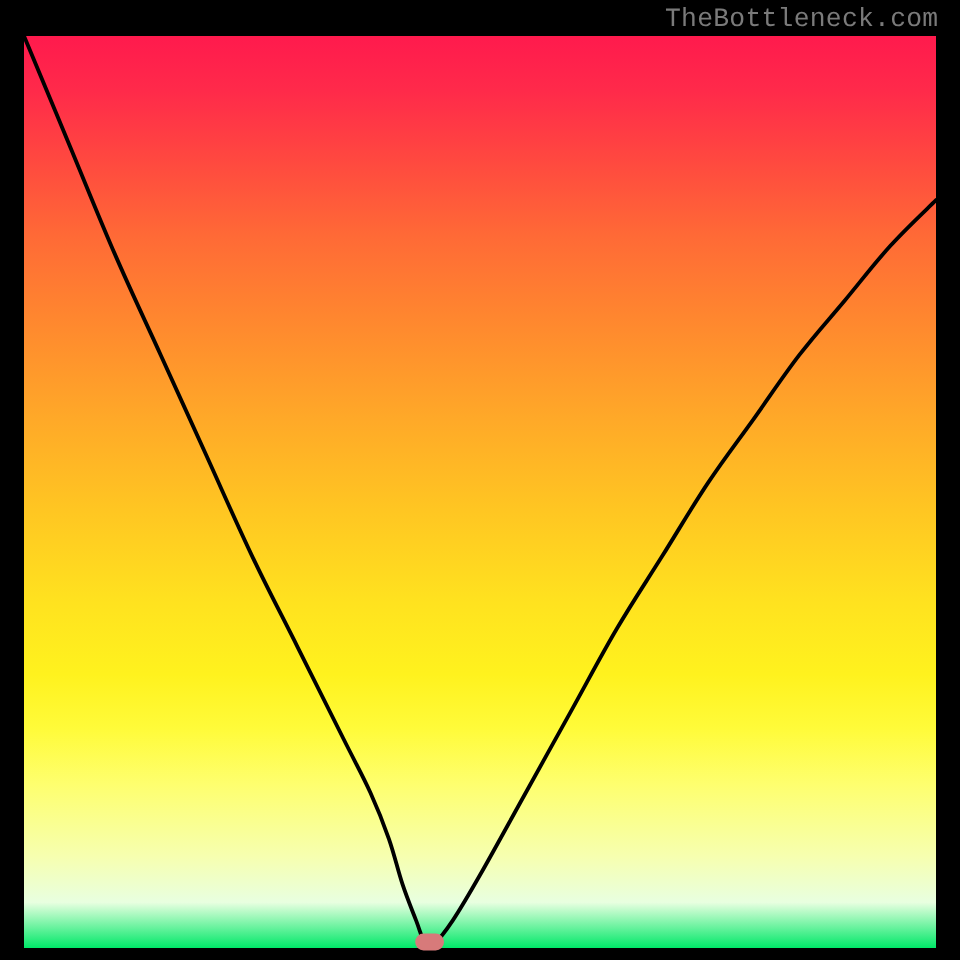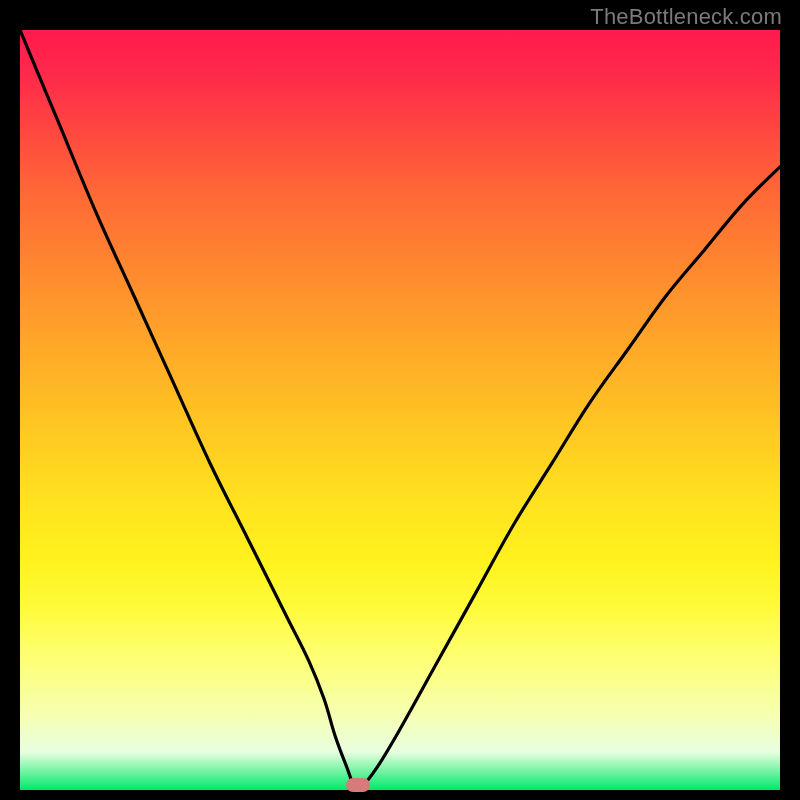--- a/index.html
+++ b/index.html
@@ -19,20 +19,21 @@
   }
   .watermark {
     position: absolute;
     top: 4px;
     right: 18px;
     color: #7a7a7a;
     font-size: 22px;
     font-weight: 500;
     letter-spacing: 0.2px;
     z-index: 20;
+    font-family: Liberation Mono, monospace;
   }
   .plot {
     position: absolute;
     left: 20px;
     top: 30px;
     width: 760px;
     height: 760px;
     background: linear-gradient(to bottom,
       #ff1a4d 0%,
       #ff2a4a 6%,

